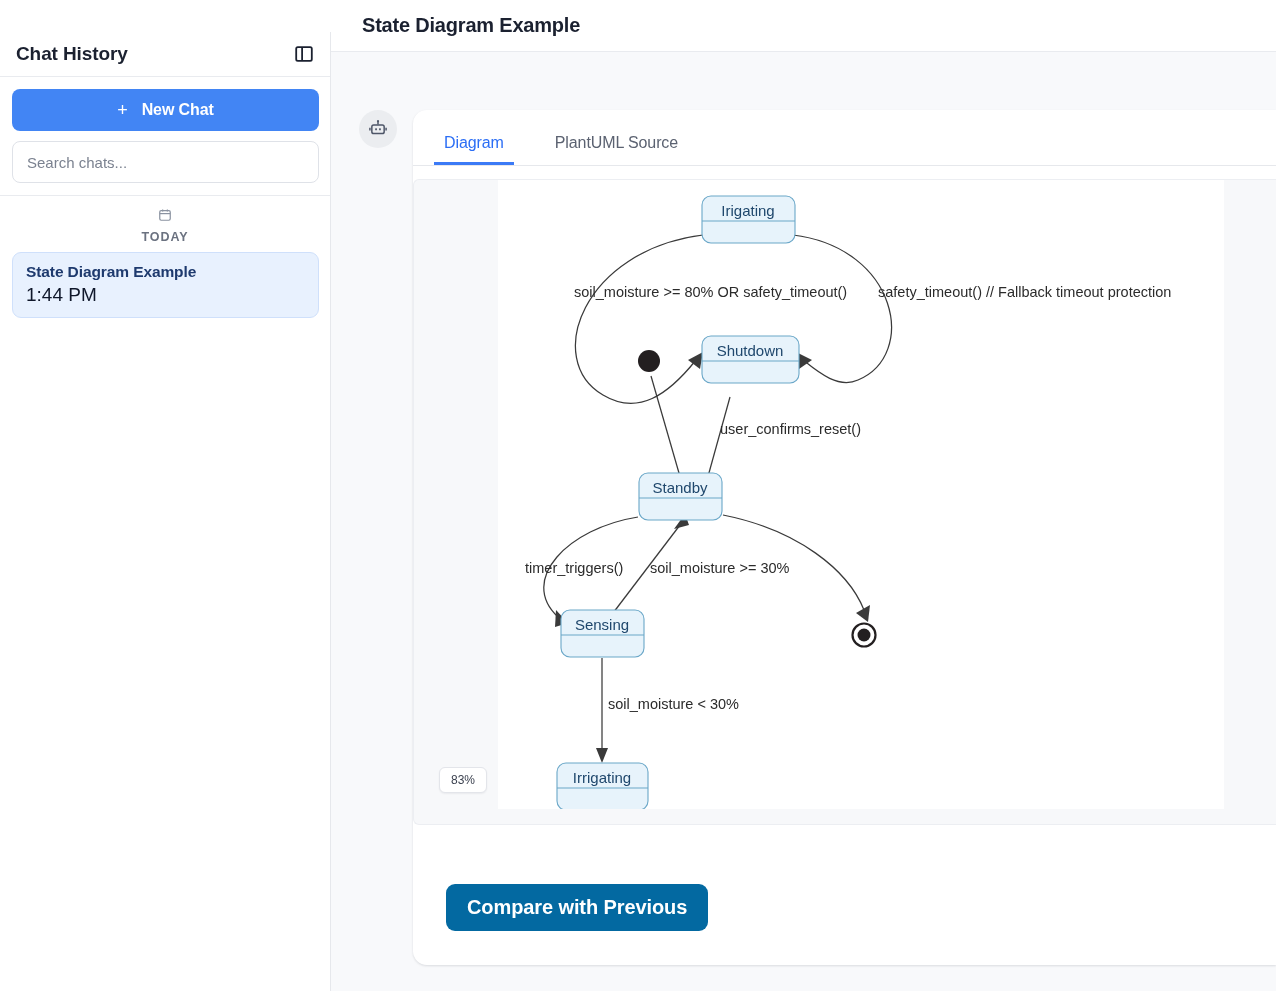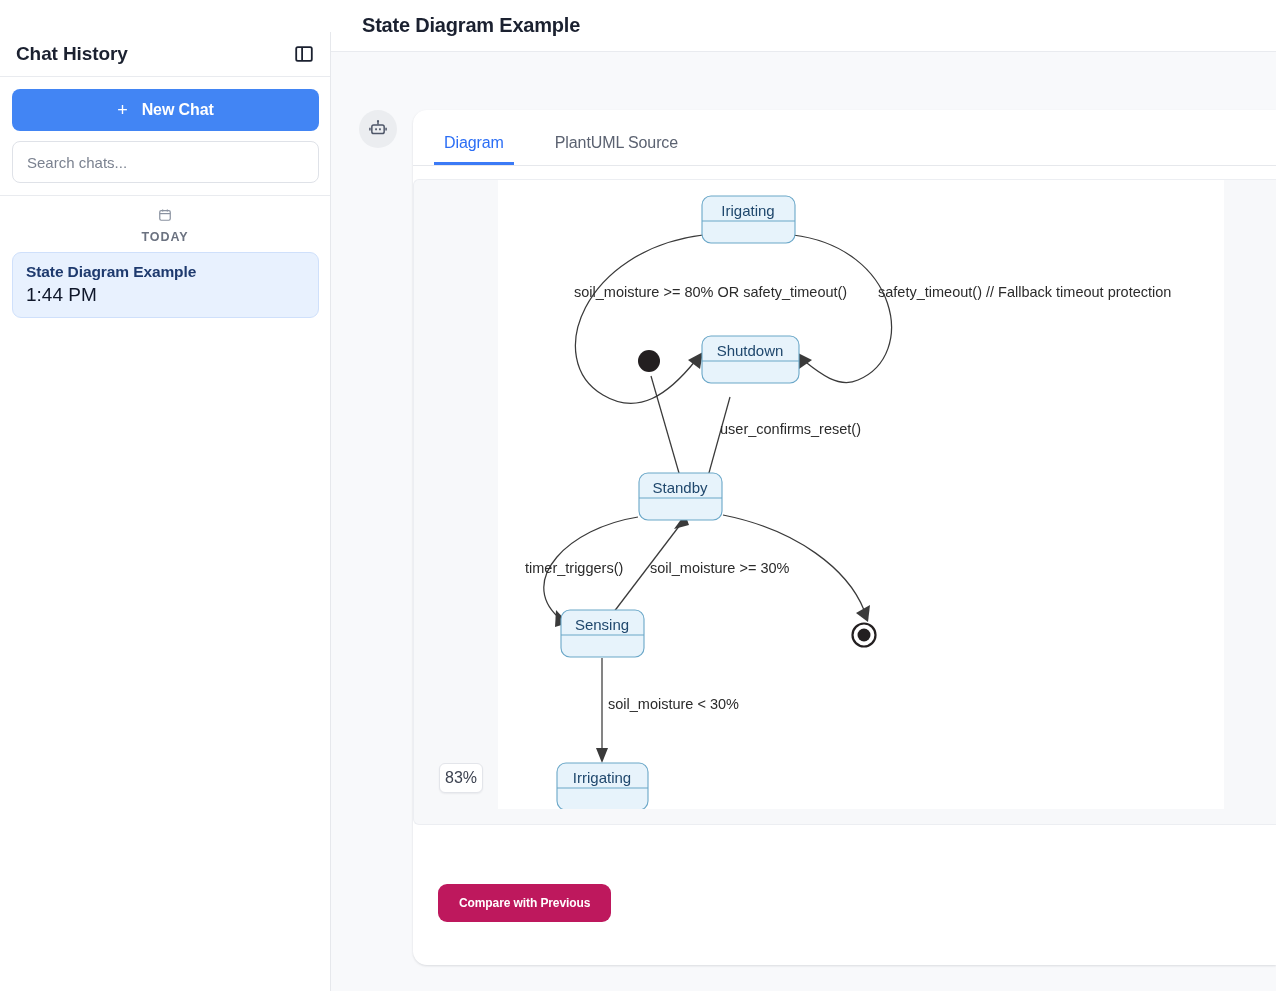--- a/index.html
+++ b/index.html
@@ -163,37 +163,37 @@
     left: 84px; top: 0px;
     width: 726px; height: 629px;
     background: #ffffff;
   }
   .zoom-badge {
     position: absolute;
     left: 25px; bottom: 31px;
     background: #ffffff;
     border: 1px solid #e3e5ea;
     border-radius: 6px;
-    padding: 5px 5px;
-    font-size: 16px; color: #3c4250;
+    padding: 5px 11px;
+    font-size: 12px; color: #3c4250;
     box-shadow: 0 1px 2px rgba(16,24,40,.06);
     cursor: pointer;
     margin-top: 24px;
   }
 
   .card-footer {
     padding: 59px 0 0 0;
     display: flex;
   }
   .compare-btn {
-    margin-left: 4px;
-    background: #be185d;
+    margin-left: 12px;
+    background: #0369a1;
     border: none; border-radius: 9px;
     color: #ffffff;
-    font-size: 12px; font-weight: 700;
+    font-size: 20px; font-weight: 700;
     font-family: "Liberation Sans", sans-serif;
     padding: 12px 21px;
     cursor: pointer;
     letter-spacing: -0.1px;
   }
   .footer-pad { padding-left: 21px; }
 
   svg.uml { display:block; }
   .uml text {
     font-family: "Liberation Sans", sans-serif;

